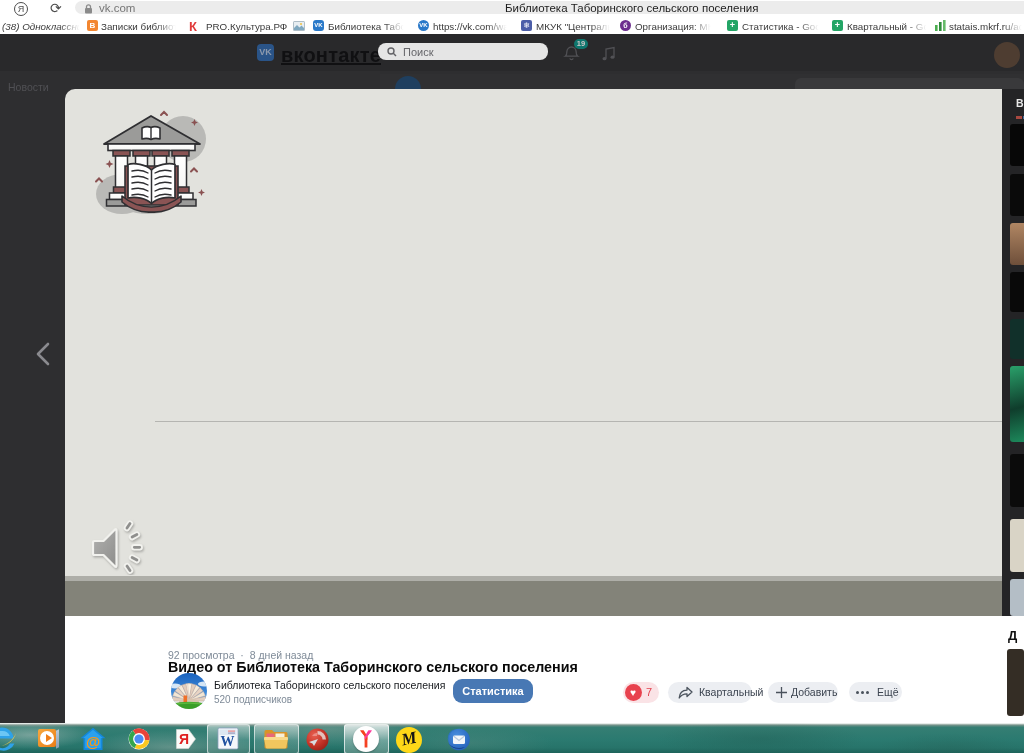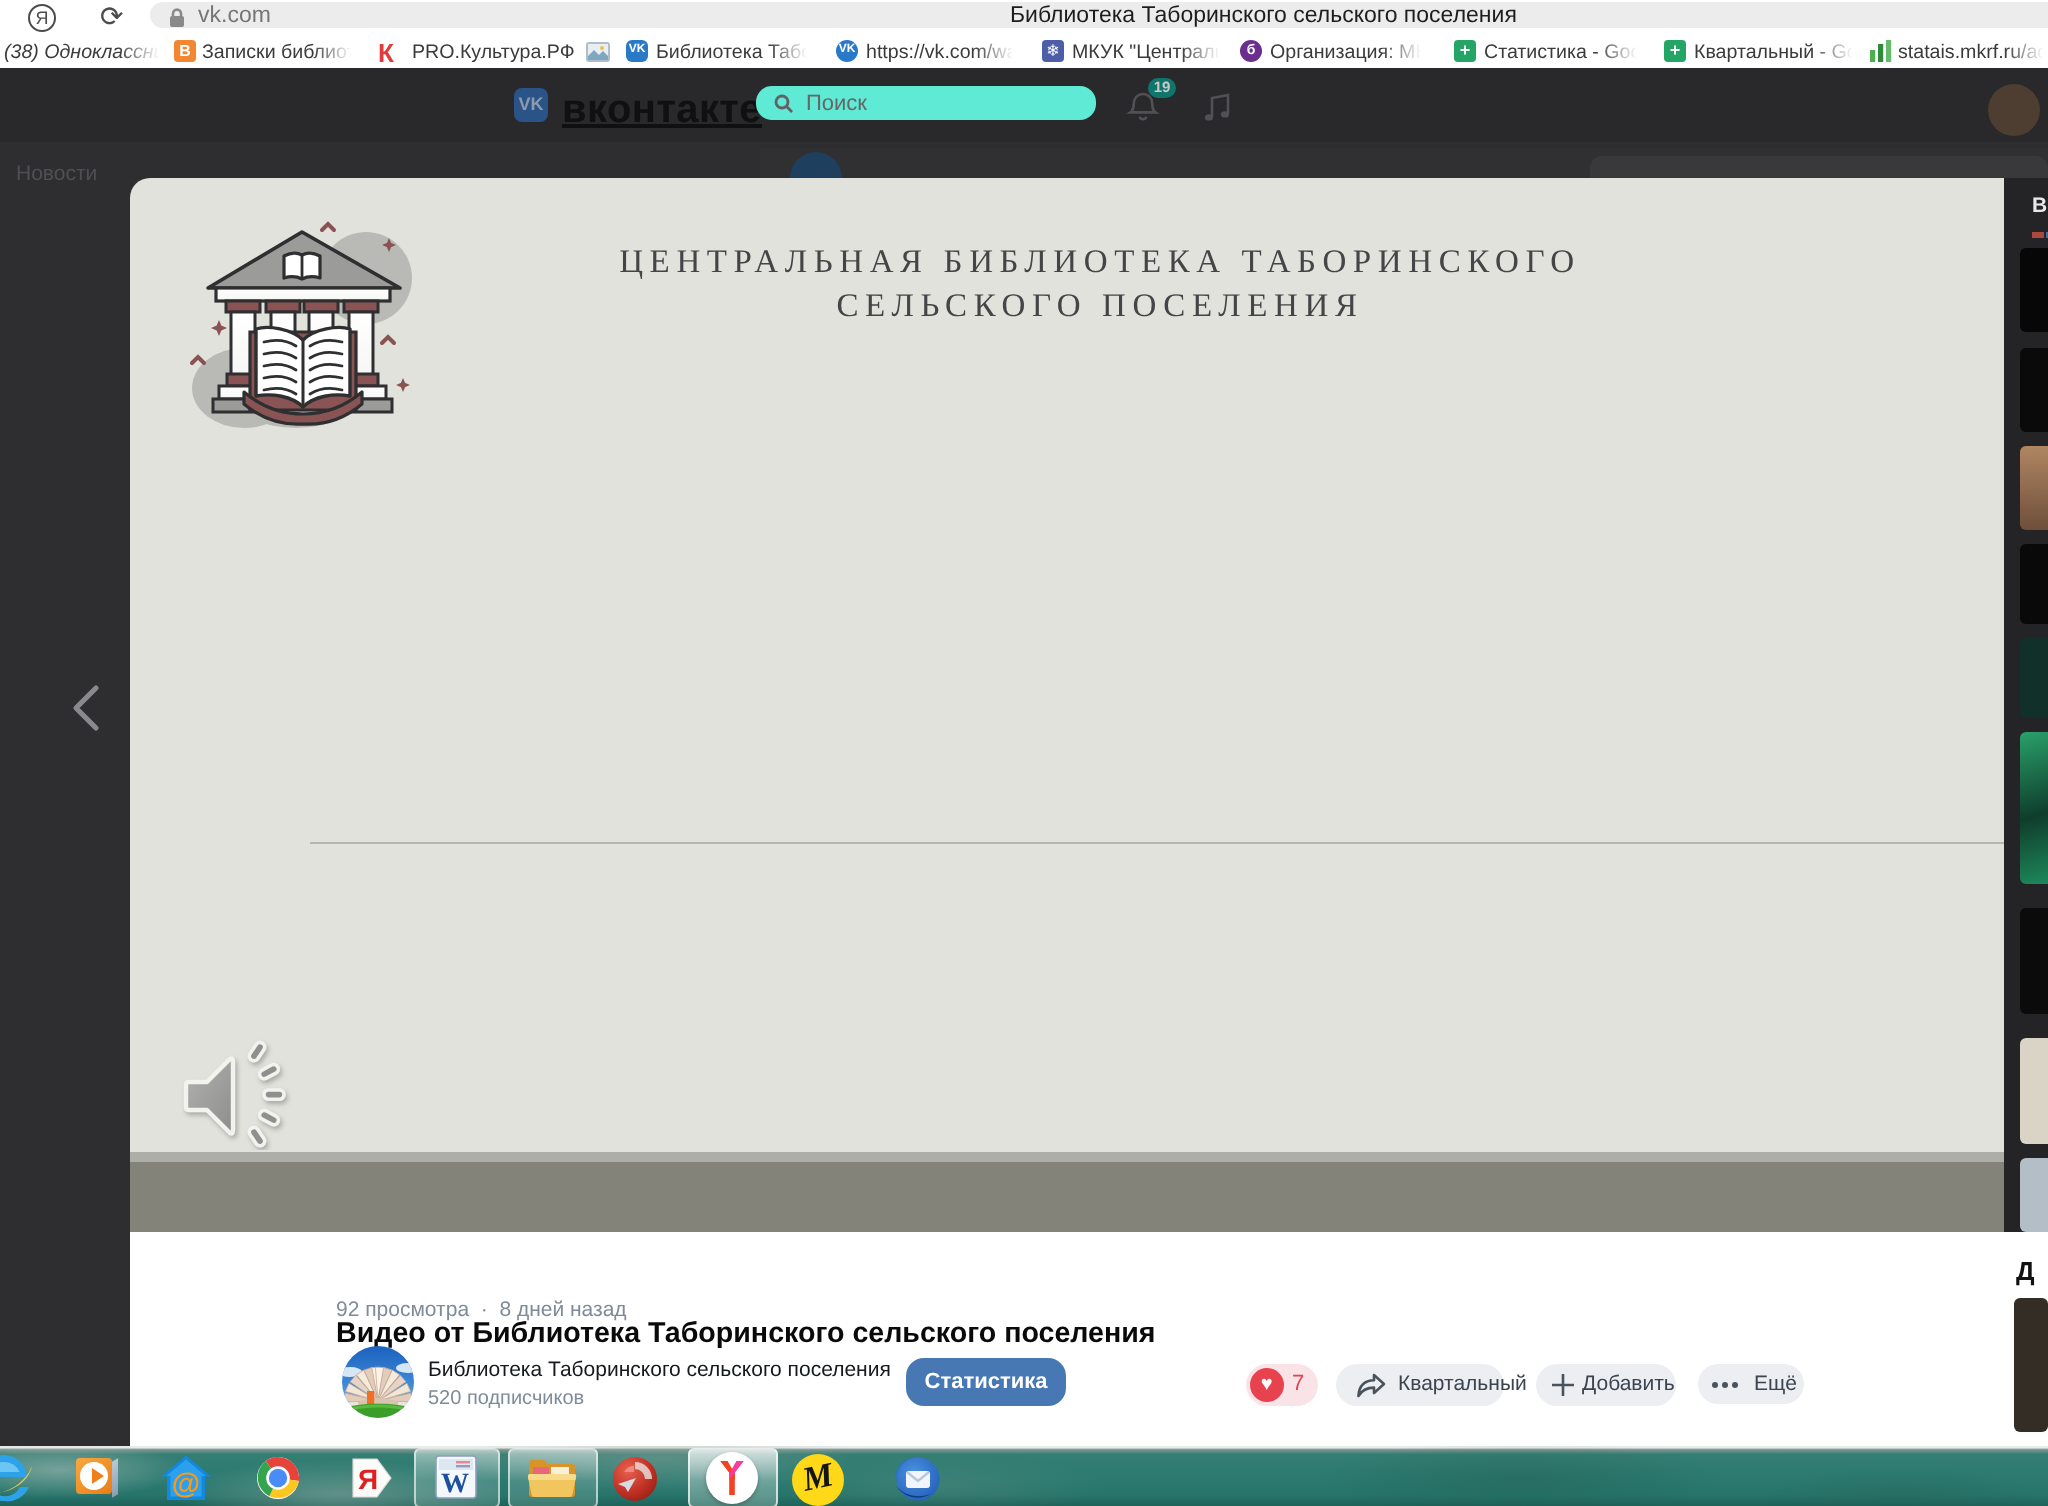--- a/index.html
+++ b/index.html
@@ -50,21 +50,21 @@
       <rect x="0" y="5" width="2.6" height="6" fill="#4caf50"></rect>
       <rect x="4" y="2" width="2.6" height="9" fill="#2e8b3a"></rect>
       <rect x="8" y="0" width="2.6" height="11" fill="#66bb6a"></rect>
     </svg>
   <div class="abs fade" style="left:949px;top:4px;">statais.mkrf.ru/ad</div>
 </div>
 
 <div class="abs" style="left:0;top:34px;width:1024px;height:37px;background:#29292b;">
   <div class="abs" style="left:257px;top:10px;width:17px;height:17px;border-radius:4px;background:#2a5488;color:#8d9aad;font-weight:bold;font-size:9px;text-align:center;line-height:17px;">VK</div>
   <div class="abs" style="left:281px;top:10px;font-size:20px;font-weight:bold;color:#101012;letter-spacing:0.2px;text-decoration:underline;">вконтакте</div>
-  <div class="abs" style="left:378px;top:9px;width:170px;height:17px;border-radius:8px;background:#5eead4;">
+  <div class="abs" style="left:378px;top:9px;width:170px;height:17px;border-radius:8px;background:#e5e5e5;">
     <svg class="abs" style="left:9px;top:4px;" width="10" height="10" viewBox="0 0 10 10">
         <circle cx="4" cy="4" r="3" fill="none" stroke="#626266" stroke-width="1.4"></circle>
         <path d="M6.3 6.3 L9 9" stroke="#626266" stroke-width="1.4"></path>
       </svg>
     <div class="abs" style="left:25px;top:2.5px;font-size:11px;color:#66666a;">Поиск</div>
   </div>
   <svg class="abs" style="left:563px;top:12px;" width="17" height="16" viewBox="0 0 17 16">
       <path d="M8.5 1 a4.6 4.6 0 0 1 4.6 4.6 c0 3.6 1.6 4.6 1.6 4.6 H2.3 c0 0 1.6-1 1.6-4.6 A4.6 4.6 0 0 1 8.5 1 Z" fill="none" stroke="#515155" stroke-width="1.3"></path>
       <path d="M6.8 12.4 a1.8 1.8 0 0 0 3.4 0" fill="none" stroke="#515155" stroke-width="1.3"></path>
     </svg>
@@ -153,21 +153,20 @@
         <path d="M44 85 C50 83.5 56 84.5 60 87"></path>
         <path d="M44 91 C50 89.5 56 90.5 60 93"></path>
         <path d="M83 67 C77 65.5 71 66.5 67 69"></path>
         <path d="M83 73 C77 71.5 71 72.5 67 75"></path>
         <path d="M83 79 C77 77.5 71 78.5 67 81"></path>
         <path d="M83 85 C77 83.5 71 84.5 67 87"></path>
         <path d="M83 91 C77 89.5 71 90.5 67 93"></path>
       </g>
     </svg>
 
-    <div class="abs" style="left:100px;top:30.5px;width:770px;text-align:center;font-family:'Liberation Serif',serif;font-size:16.5px;line-height:22px;letter-spacing:3.3px;color:#454548;">ЦЕНТРАЛЬНАЯ БИБЛИОТЕКА ТАБОРИНСКОГО<br>СЕЛЬСКОГО ПОСЕЛЕНИЯ</div>
 
     <div class="abs" style="left:90px;top:332px;width:848px;height:1px;background:#b5b5b1;"></div>
 
     <svg id="spk" class="abs" style="left:25px;top:430px;" width="56" height="56" viewBox="0 0 56 56">
       <defs>
         <linearGradient id="spg" x1="0" y1="0" x2="1" y2="1">
             <stop offset="0" stop-color="#b2b2b0"></stop>
             <stop offset="1" stop-color="#8d8d8b"></stop>
           </linearGradient>
         <filter id="spsh" x="-30%" y="-30%" width="160%" height="160%">

